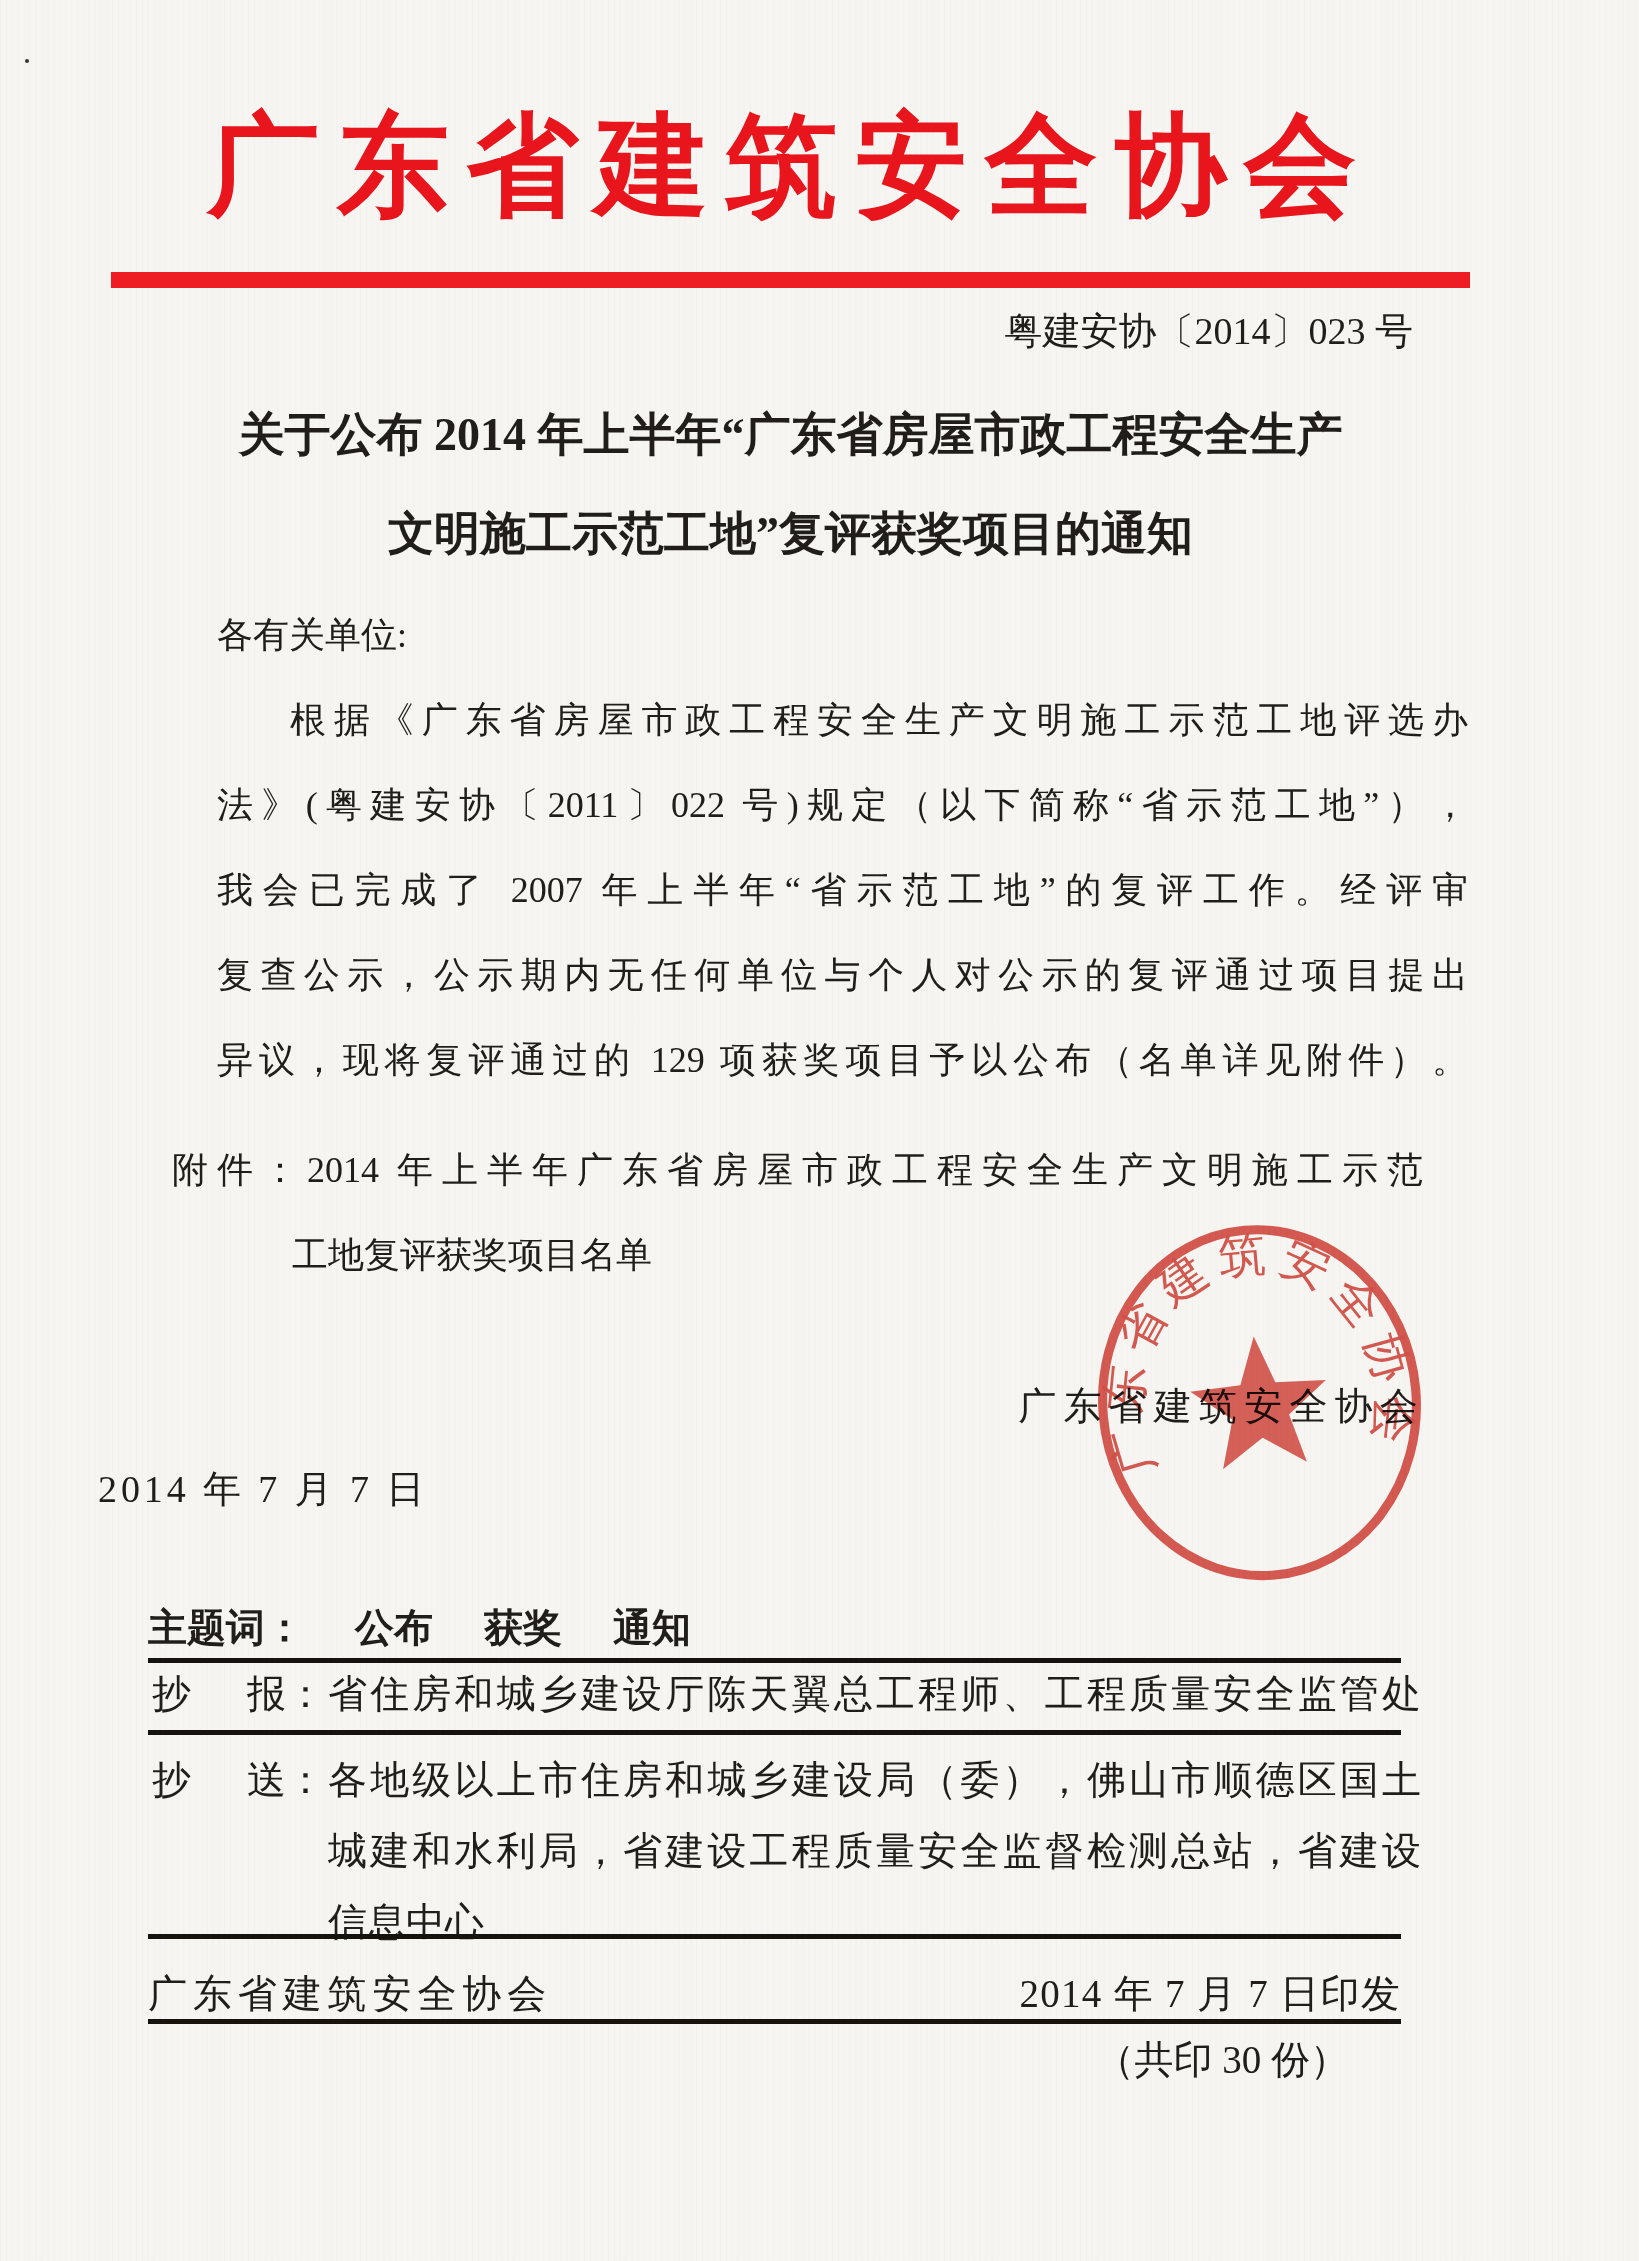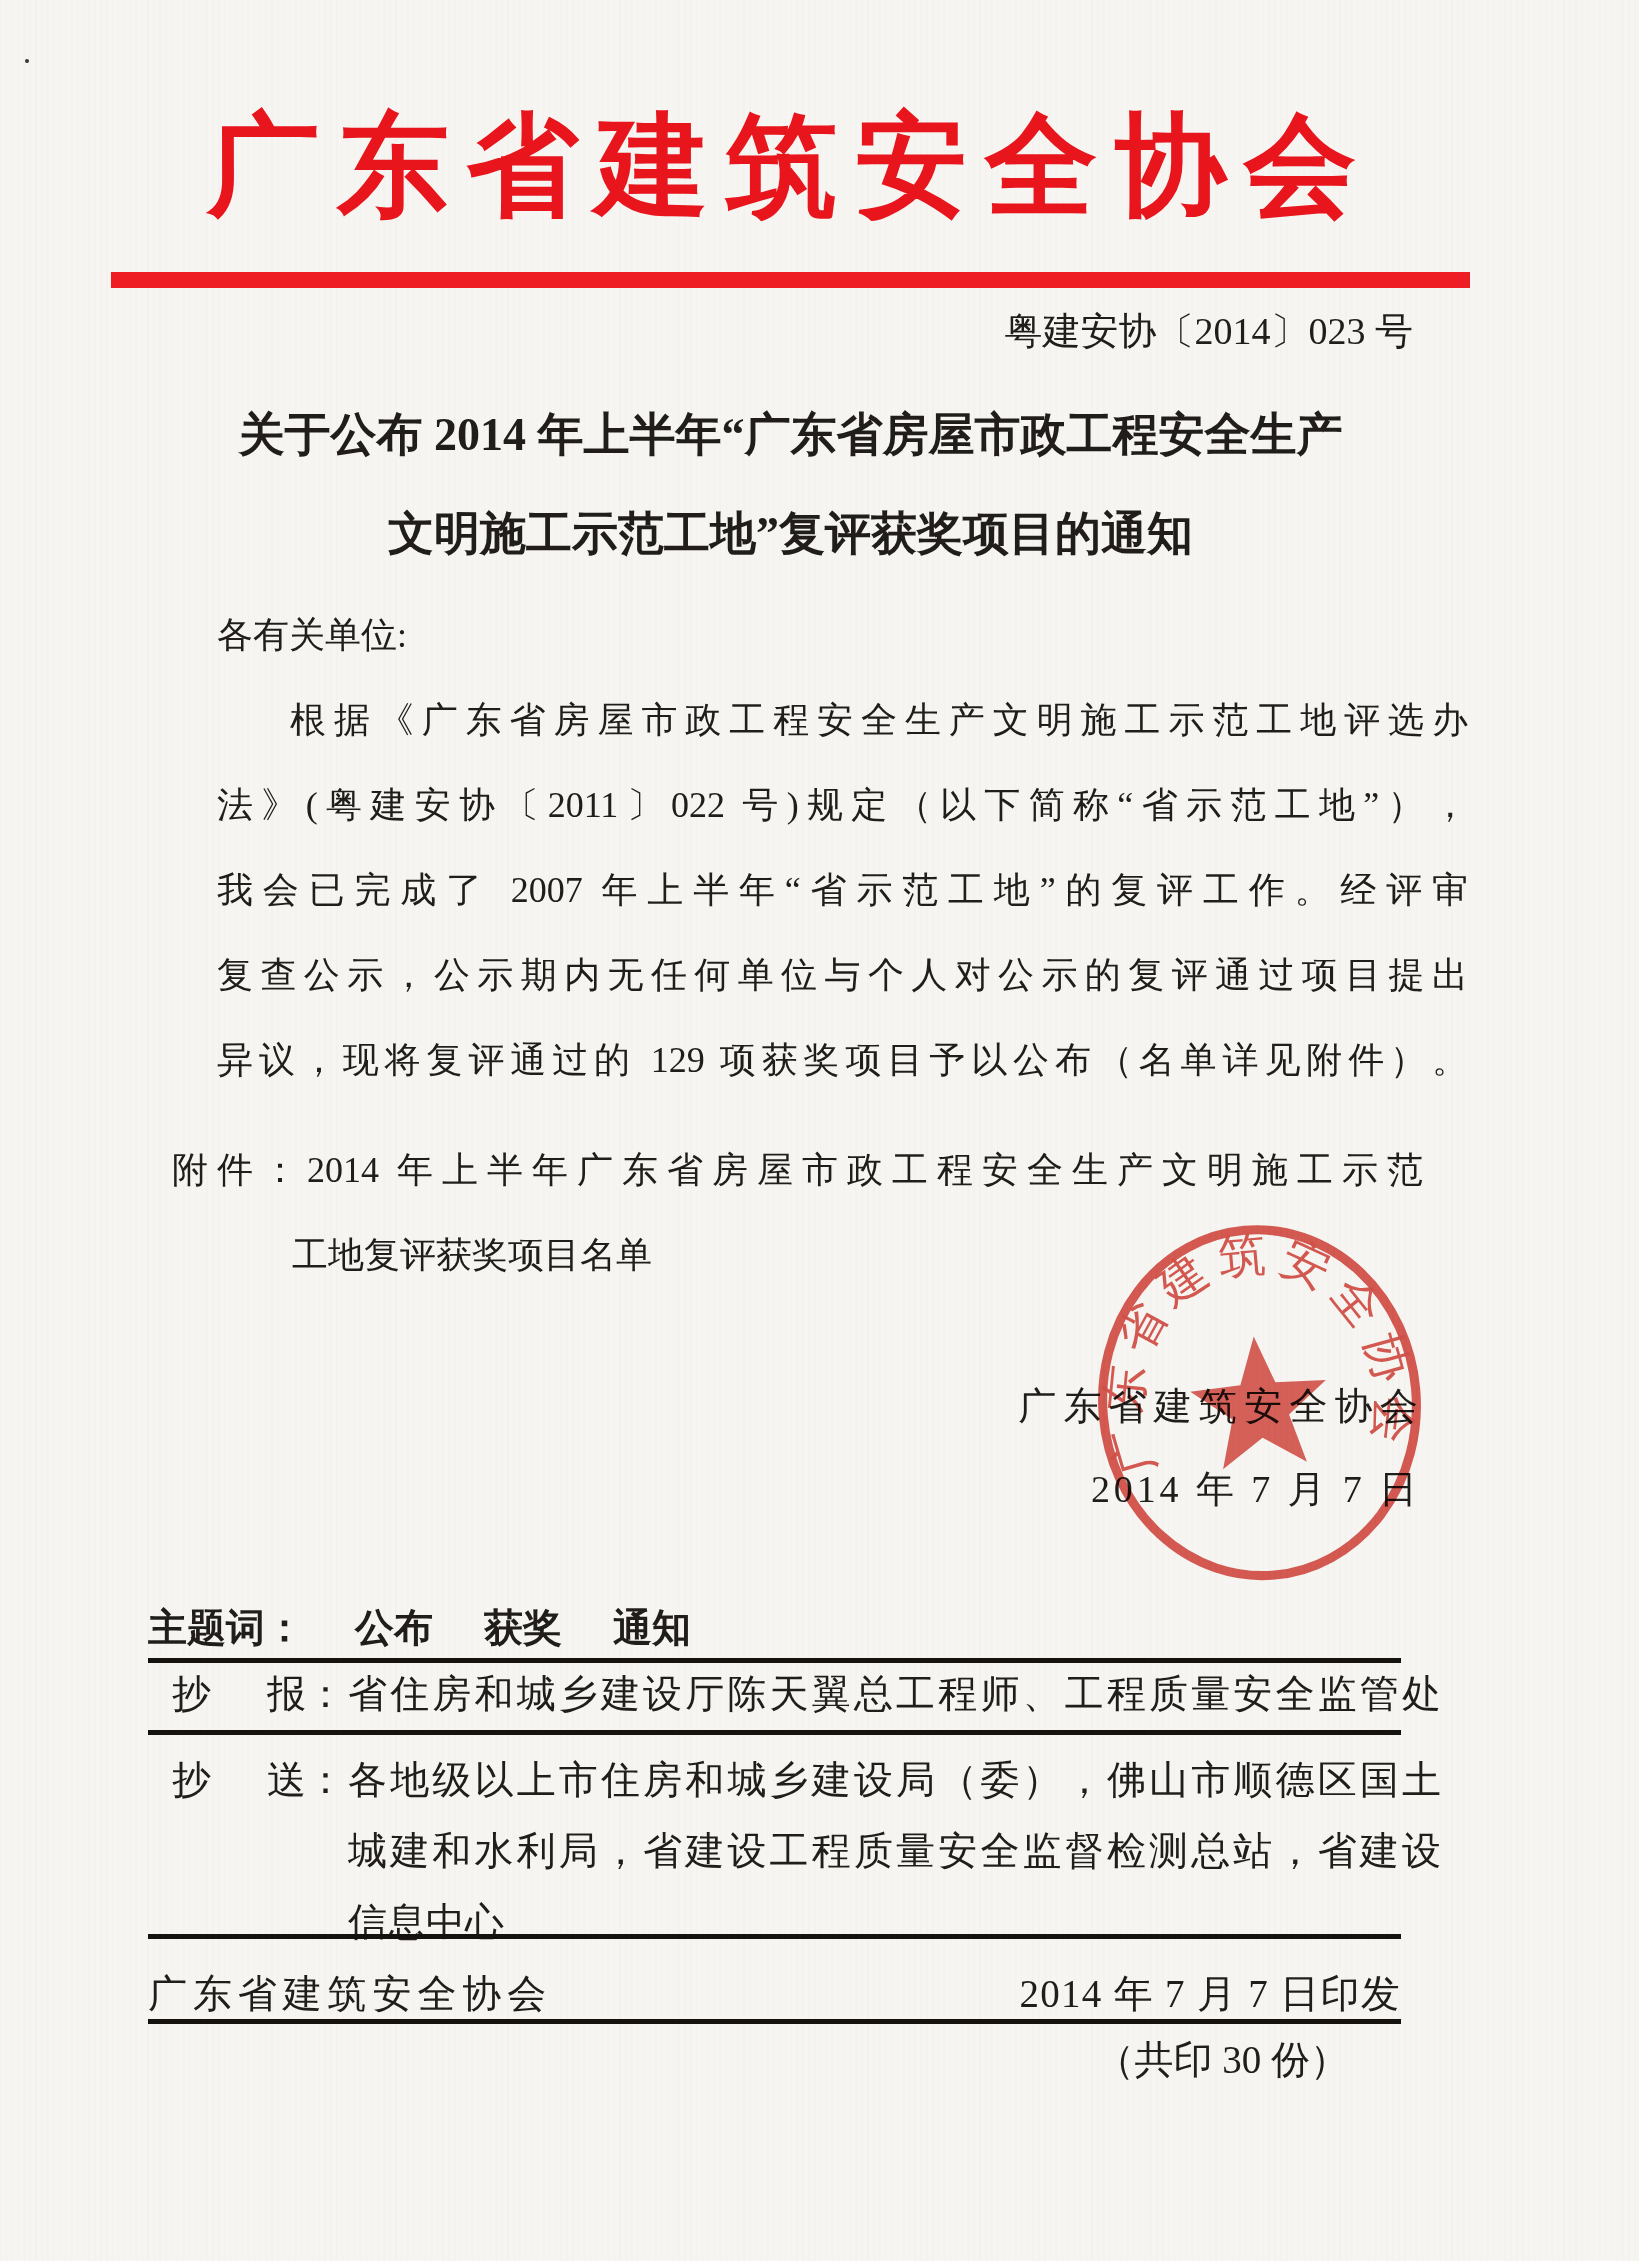--- a/index.html
+++ b/index.html
@@ -52,22 +52,22 @@
     font-size:36px;line-height:85px;
   }
   .attachment .l2{padding-left:120px;text-align:left;text-align-last:left;}
   
   .sig-org{
     top:1381px;left:111px;width:1314px;
     text-align:right;font-size:38px;letter-spacing:7.2px;
     white-space:nowrap;
   }
   .sig-date{
-    top:1464px;left:118px;width:1303px;
-    text-align:right;font-size:38px;letter-spacing:3.9px;
+    top:1464px;left:98px;width:1303px;
+    font-size:38px;letter-spacing:3.9px;
     white-space:nowrap;
   }
   
   .seal{
     top:1216px;left:1087px;width:345px;height:374px;
     mix-blend-mode:multiply;
     opacity:.94;
     z-index:5;
   }
   
@@ -79,21 +79,21 @@
   .subject-row .kw{margin-left:51px;}
   .subject-row .kw:first-of-type{margin-left:36px;}
   .hrule{left:148px;width:1253px;height:4.6px;background:#16130f;}
   .r1{top:1658px;} .r2{top:1730px;} .r3{top:1934px;} .r4{top:2019px;}
   .frow{
     left:152px;width:1275px;
     font-size:39px;display:flex;align-items:flex-start;
   }
   .frow-report{top:1671px;line-height:46px;}
   .frow-send{top:1744px;line-height:71px;}
-  .flabel{flex:none;width:176px;white-space:nowrap;margin-left:20px;}
+  .flabel{flex:none;width:176px;white-space:nowrap;}
   .flabel .la{display:inline-block;width:95px;}
   .fcontent{flex:none;width:1093px;}
   .imprint{
     top:1955px;left:148px;width:1253px;
     font-size:39px;line-height:46px;
     display:flex;justify-content:space-between;align-items:baseline;
     white-space:nowrap;
   }
   .imprint .iorg{letter-spacing:5.9px;}
   .imprint .idate{letter-spacing:1.3px;margin-top:16px;}

